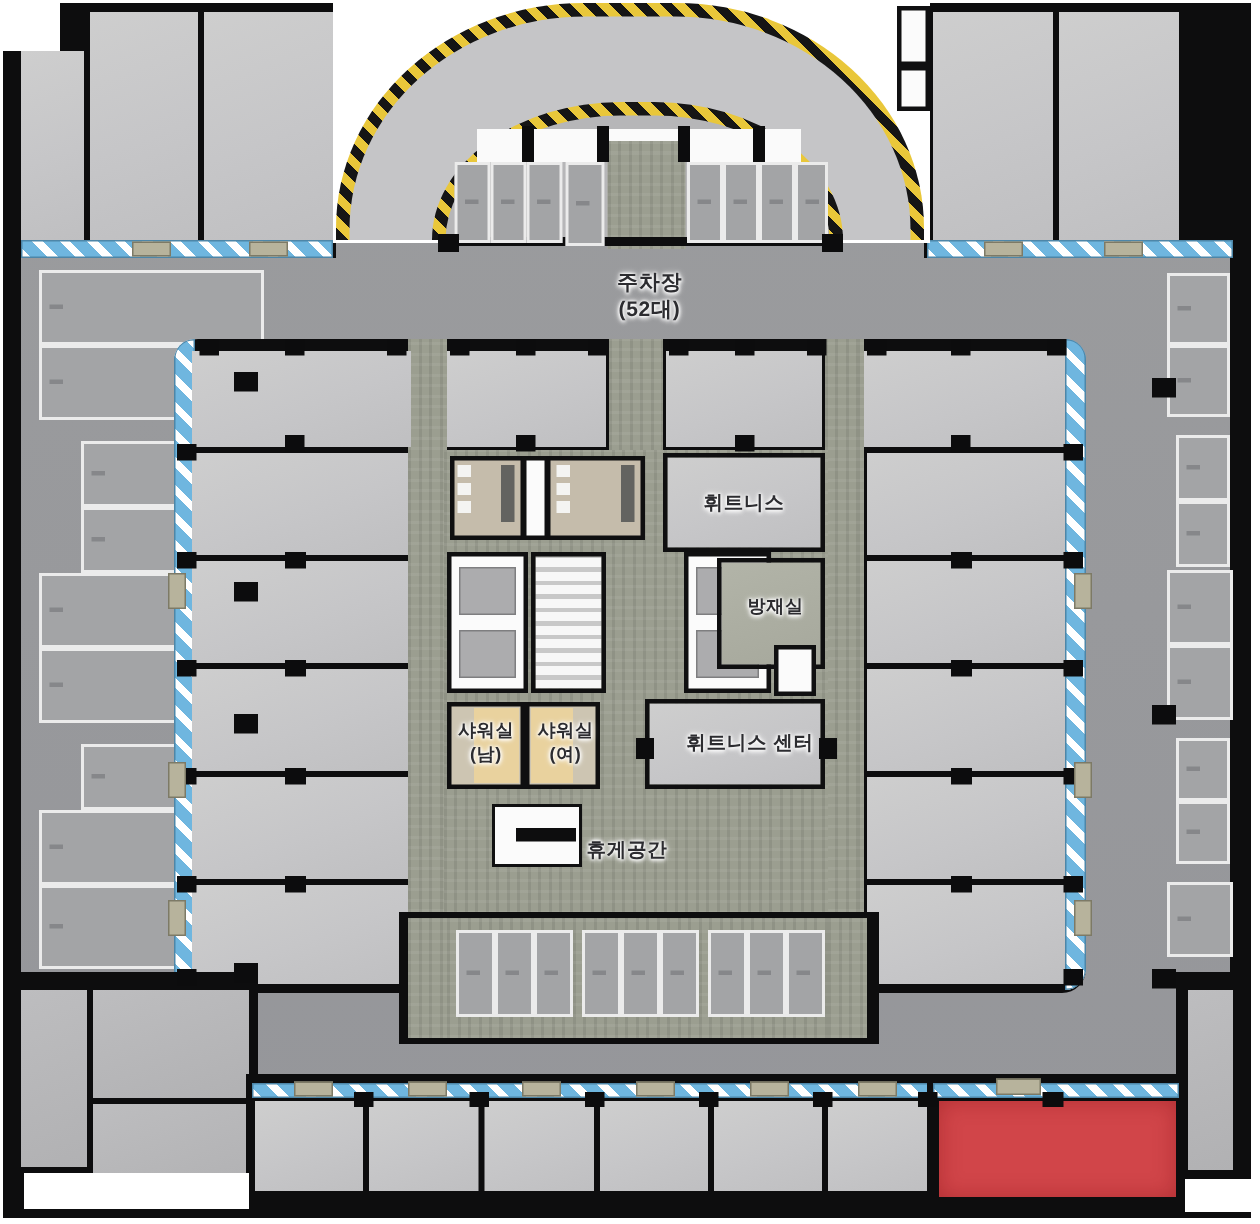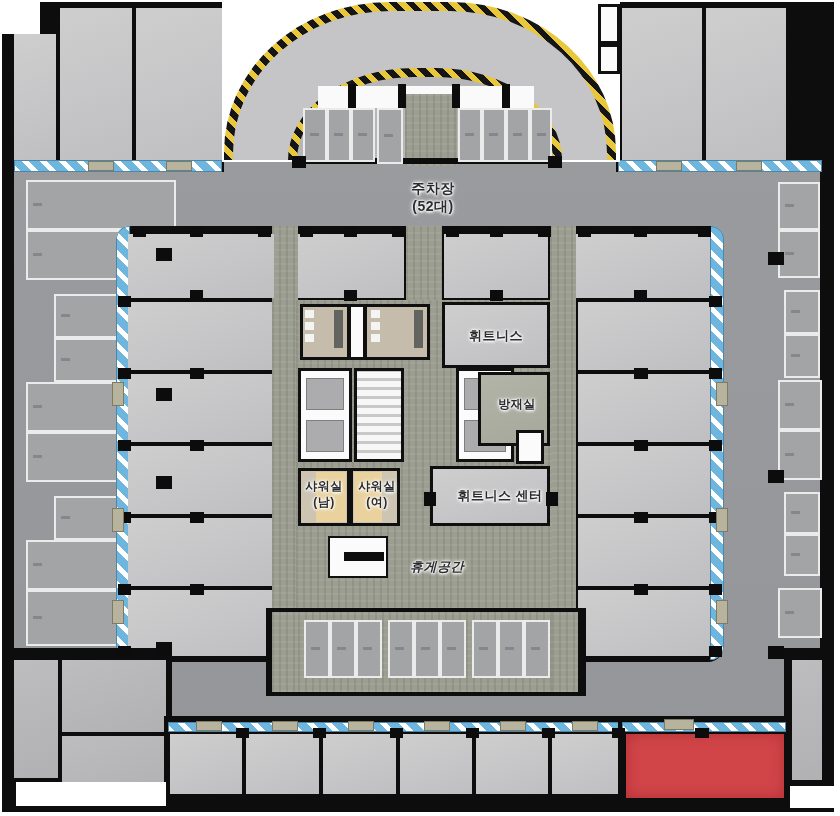--- a/index.html
+++ b/index.html
@@ -310,15 +310,15 @@
 
   <div class="lbl" style="left:433px;top:197px;font-size:14px;">주차장
 (52대)</div>
   <div class="lbl" style="left:496px;top:336px;">휘트니스</div>
   <div class="lbl small" style="left:517px;top:406px;font-family:Liberation Mono, monospace;">방재실</div>
   <div class="lbl small" style="left:324px;top:495px;">샤워실
 (남)</div>
   <div class="lbl small" style="left:377px;top:495px;">샤워실
 (여)</div>
   <div class="lbl" style="left:480px;top:496px;margin-left:20px;">휘트니스 센터</div>
-  <div class="lbl" style="left:437px;top:567px;font-style:italic;">휴게공간</div>
+  <div class="lbl" style="left:418px;top:567px;">휴게공간</div>
 
 </div>
 
 </body></html>

